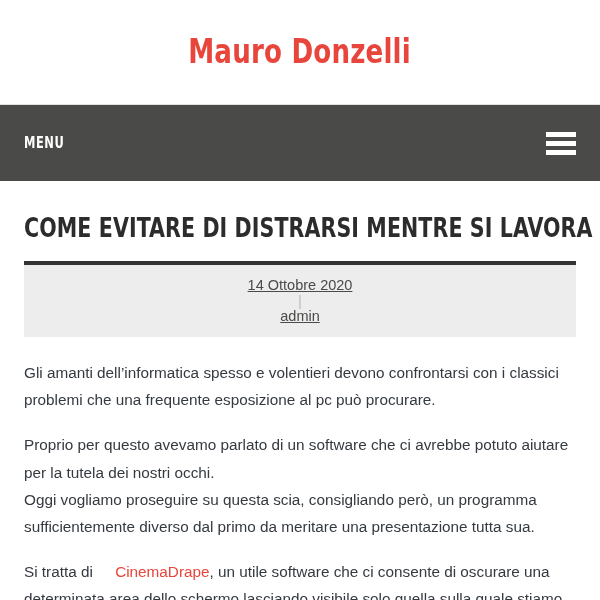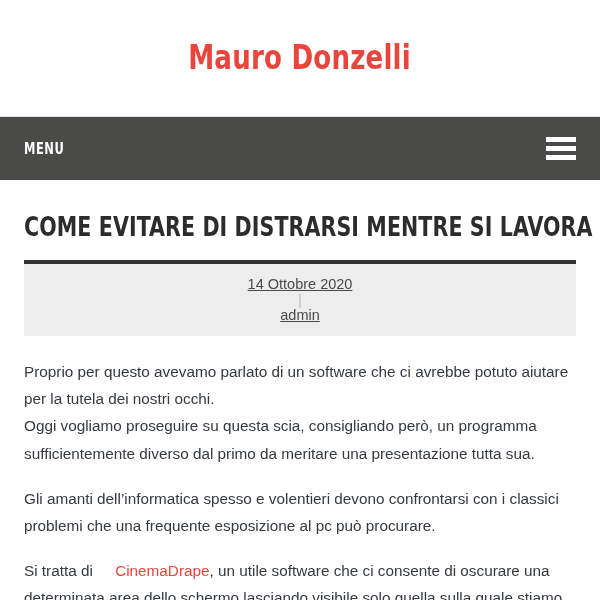--- a/index.html
+++ b/index.html
@@ -10,21 +10,21 @@
     width: 600px;
     height: 600px;
     overflow: hidden;
     background: #ffffff;
     font-family: "Liberation Sans", sans-serif;
     -webkit-font-smoothing: antialiased;
   }
 
   
   .site-header {
-    height: 117px;
+    height: 105px;
     background: #ffffff;
     display: flex;
     align-items: center;
     justify-content: center;
     box-sizing: border-box;
     border-bottom: 1px solid #e2e2e2;
   }
   .site-title {
     font-family: "DejaVu Sans Condensed", "Liberation Sans Narrow", "Liberation Sans", sans-serif;
     font-weight: 700;
@@ -33,21 +33,21 @@
     color: #e8453c;
     margin: 0;
     transform: scaleX(0.88);
     transform-origin: center;
     white-space: nowrap;
     line-height: 1.1;
   }
 
   
   .menu-bar {
-    height: 63px;
+    height: 76px;
     background: #4a4a48;
     display: flex;
     align-items: center;
     justify-content: space-between;
     padding: 0 24px;
     box-sizing: border-box;
   }
   .menu-label {
     font-family: "DejaVu Sans Condensed", "Liberation Sans Narrow", "Liberation Sans", sans-serif;
     font-weight: 700;
@@ -161,18 +161,18 @@
 
   <div class="title-rule"></div>
 
   <div class="post-meta">
     <a class="meta-link">14 Ottobre 2020</a>
     <span class="meta-sep">|</span>
     <a class="meta-link">admin</a>
   </div>
 
   <div class="post-body">
+    <p><span>Gli amanti dell’informatica spesso e volentieri devono confrontarsi con i classici problemi che una frequente esposizione al pc può procurare.</span></p>
     <p><span>Proprio per questo avevamo parlato di un software che ci avrebbe potuto aiutare per la tutela dei nostri occhi.</span><br><span>Oggi vogliamo proseguire su questa scia, consigliando però, un programma sufficientemente diverso dal primo da meritare una presentazione tutta sua.</span></p>
-    <p><span>Gli amanti dell’informatica spesso e volentieri devono confrontarsi con i classici problemi che una frequente esposizione al pc può procurare.</span></p>
     <p><span>Si tratta di </span><a class="inline-link" style="color: rgb(232, 69, 60);">CinemaDrape</a><span>, un utile software che ci consente di oscurare una determinata area dello schermo lasciando visibile solo quella sulla quale stiamo effettivamente lavorando. Un servizio utile se pensiamo a quanto tempo sprechiamo al computer solo perchè distratti da eventuali banner</span></p>
   </div>
 
 </main>
 
 </body></html>

